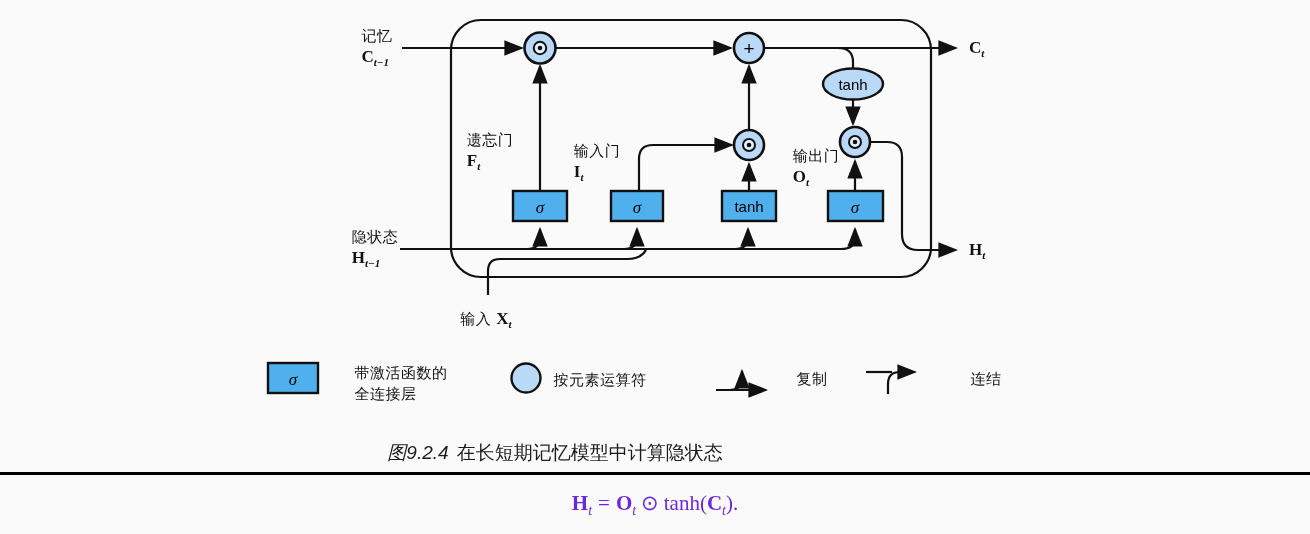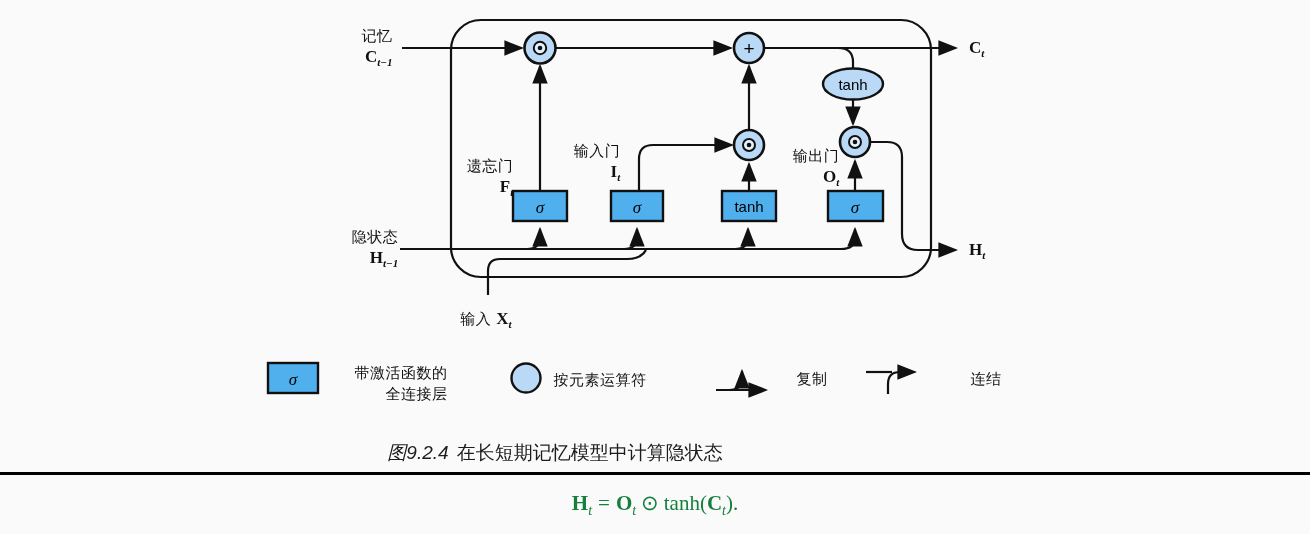--- a/index.html
+++ b/index.html
@@ -1,36 +1,36 @@
 <!DOCTYPE html>
 <html><head>
 <meta charset="utf-8">
 <style>
   html,body{margin:0;padding:0;background:#fafafa;}
   .stage{position:relative;width:1310px;height:534px;background:#fafafa;overflow:hidden;
          font-family:"Liberation Sans",sans-serif;color:#111;}
   svg.wires{position:absolute;left:0;top:0;width:1310px;height:534px;}
 
-  .lbl{position:absolute;transform:translateX(-50%);text-align:right;white-space:nowrap;}
+  .lbl{position:absolute;transform:translateX(-50%);text-align:left;white-space:nowrap;}
   .cn{font:15px "Liberation Sans",sans-serif;line-height:20px;letter-spacing:.5px;}
   .var{font-family:"Liberation Serif",serif;font-weight:bold;font-size:17px;line-height:22px;}
   .var sub,.out .var sub{font-style:italic;font-weight:bold;font-size:11px;}
   .inline-lbl{position:absolute;transform:translateX(-50%);white-space:nowrap;}
   .inline-lbl .cn{display:inline;text-align:right;}
   .inline-lbl .var{display:inline;margin-left:5px;}
   .out{position:absolute;white-space:nowrap;}
 
   .caption{position:absolute;left:555px;top:441px;transform:translateX(-50%);
            font-size:19px;line-height:24px;color:#1c1c1c;white-space:nowrap;}
   .cap-num{font-style:italic;margin-right:8px;}
 
   .rule{position:absolute;left:0;top:472px;width:1310px;height:3px;background:#000;}
 
   .formula{position:absolute;left:50%;top:489px;transform:translateX(-50%);
-           font-family:"Liberation Serif",serif;font-size:21px;line-height:28px;white-space:nowrap;color:#15803d;}
+           font-family:"Liberation Serif",serif;font-size:21px;line-height:28px;white-space:nowrap;color:#6d28d9;}
   .formula .fv{font-weight:bold;}
   .formula sub{font-style:italic;font-size:14px;}
   .formula .sp{padding:0 6px;}
   .formula .op{padding:0 5px;}
 
   text.node-sigma{font:italic 17px "Liberation Serif",serif;}
   text.node-tanh{font:15px "Liberation Sans",sans-serif;}
   text.node-plus{font:19px "Liberation Sans",sans-serif;}
 </style>
 </head>
@@ -127,21 +127,21 @@
 
   <div class="lbl" style="left:375px;top:227px">
     <div class="cn">隐状态</div>
     <div class="var"><span>H</span><sub>t−1</sub></div>
   </div>
 
   <div class="inline-lbl" style="left:486px;top:308px">
     <span class="cn">输入</span><span class="var"><span>X</span><sub>t</sub></span>
   </div>
 
-  <div class="lbl" style="left:490px;top:156px">
+  <div class="lbl" style="left:490px;top:130px">
     <div class="cn">遗忘门</div>
     <div class="var"><span>F</span><sub>t</sub></div>
   </div>
 
   <div class="lbl" style="left:597px;top:141px">
     <div class="cn">输入门</div>
     <div class="var"><span>I</span><sub>t</sub></div>
   </div>
 
 

